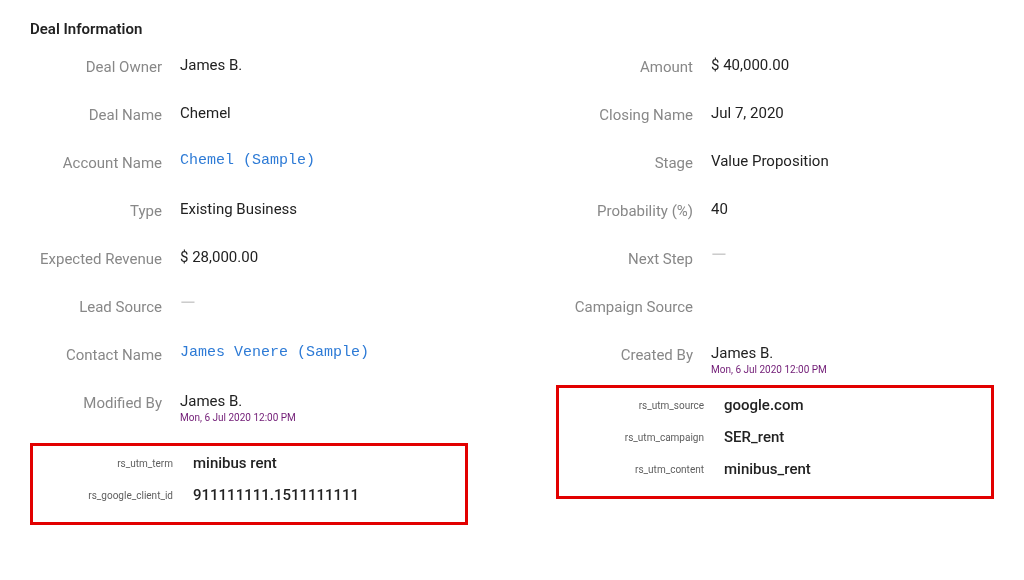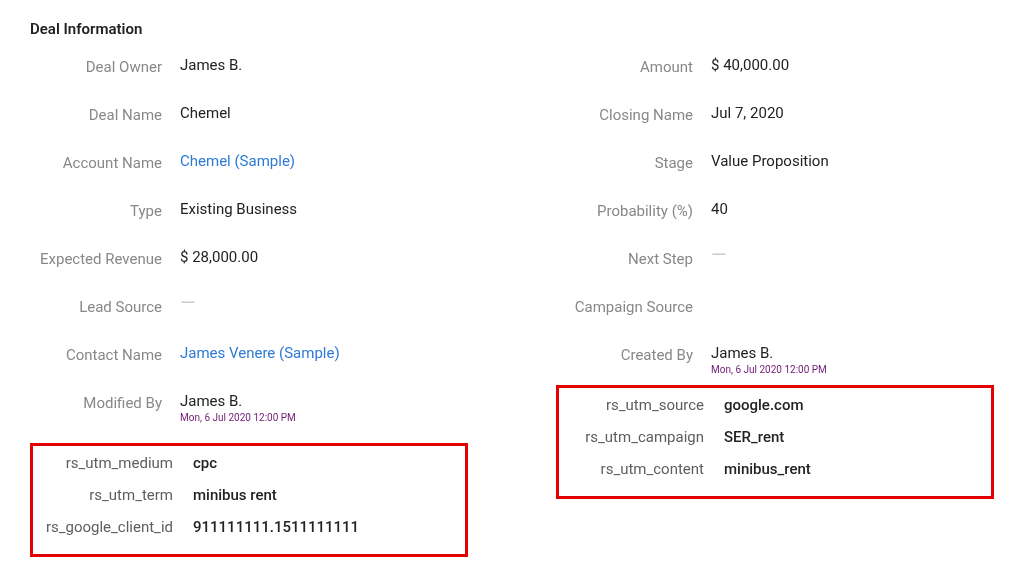--- a/index.html
+++ b/index.html
@@ -41,20 +41,21 @@
       padding-right: 18px;
       flex-shrink: 0;
       padding-top: 2px;
     }
     .field-value {
       color: #222;
       font-size: 15px;
     }
     .field-value.link {
       color: #2e7bd6;
+      font-family: Liberation Mono, monospace;
     }
     .field-sub {
       color: #701a75;
       font-size: 10px;
       margin-top: 2px;
     }
     .empty-value {
       color: #ccc;
       font-size: 20px;
       line-height: 15px;
@@ -72,21 +73,21 @@
     }
     .boxed-row {
       display: flex;
       align-items: center;
       margin-bottom: 14px;
     }
     .boxed-label {
       width: 150px;
       text-align: right;
       color: #5e5e5e;
-      font-size: 15px;
+      font-size: 10px;
       padding-right: 20px;
       flex-shrink: 0;
     }
     .boxed-value {
       color: #222;
       font-size: 15px;
       font-weight: 500;
     }
     .column-right .field-label {
       width: 155px;
@@ -133,24 +134,20 @@
     <div class="field-row">
       <div class="field-label">Modified By</div>
       <div>
         <div class="field-value">James B.</div>
         <div class="field-sub">Mon, 6 Jul 2020 12:00 PM</div>
       </div>
     </div>
 
     <div class="highlight-box-left">
       <div class="boxed-row">
-        <div class="boxed-label">rs_utm_medium</div>
-        <div class="boxed-value">cpc</div>
-      </div>
-      <div class="boxed-row">
         <div class="boxed-label">rs_utm_term</div>
         <div class="boxed-value">minibus rent</div>
       </div>
       <div class="boxed-row">
         <div class="boxed-label">rs_google_client_id</div>
         <div class="boxed-value">911111111.1511111111</div>
       </div>
     </div>
   </div>
 

